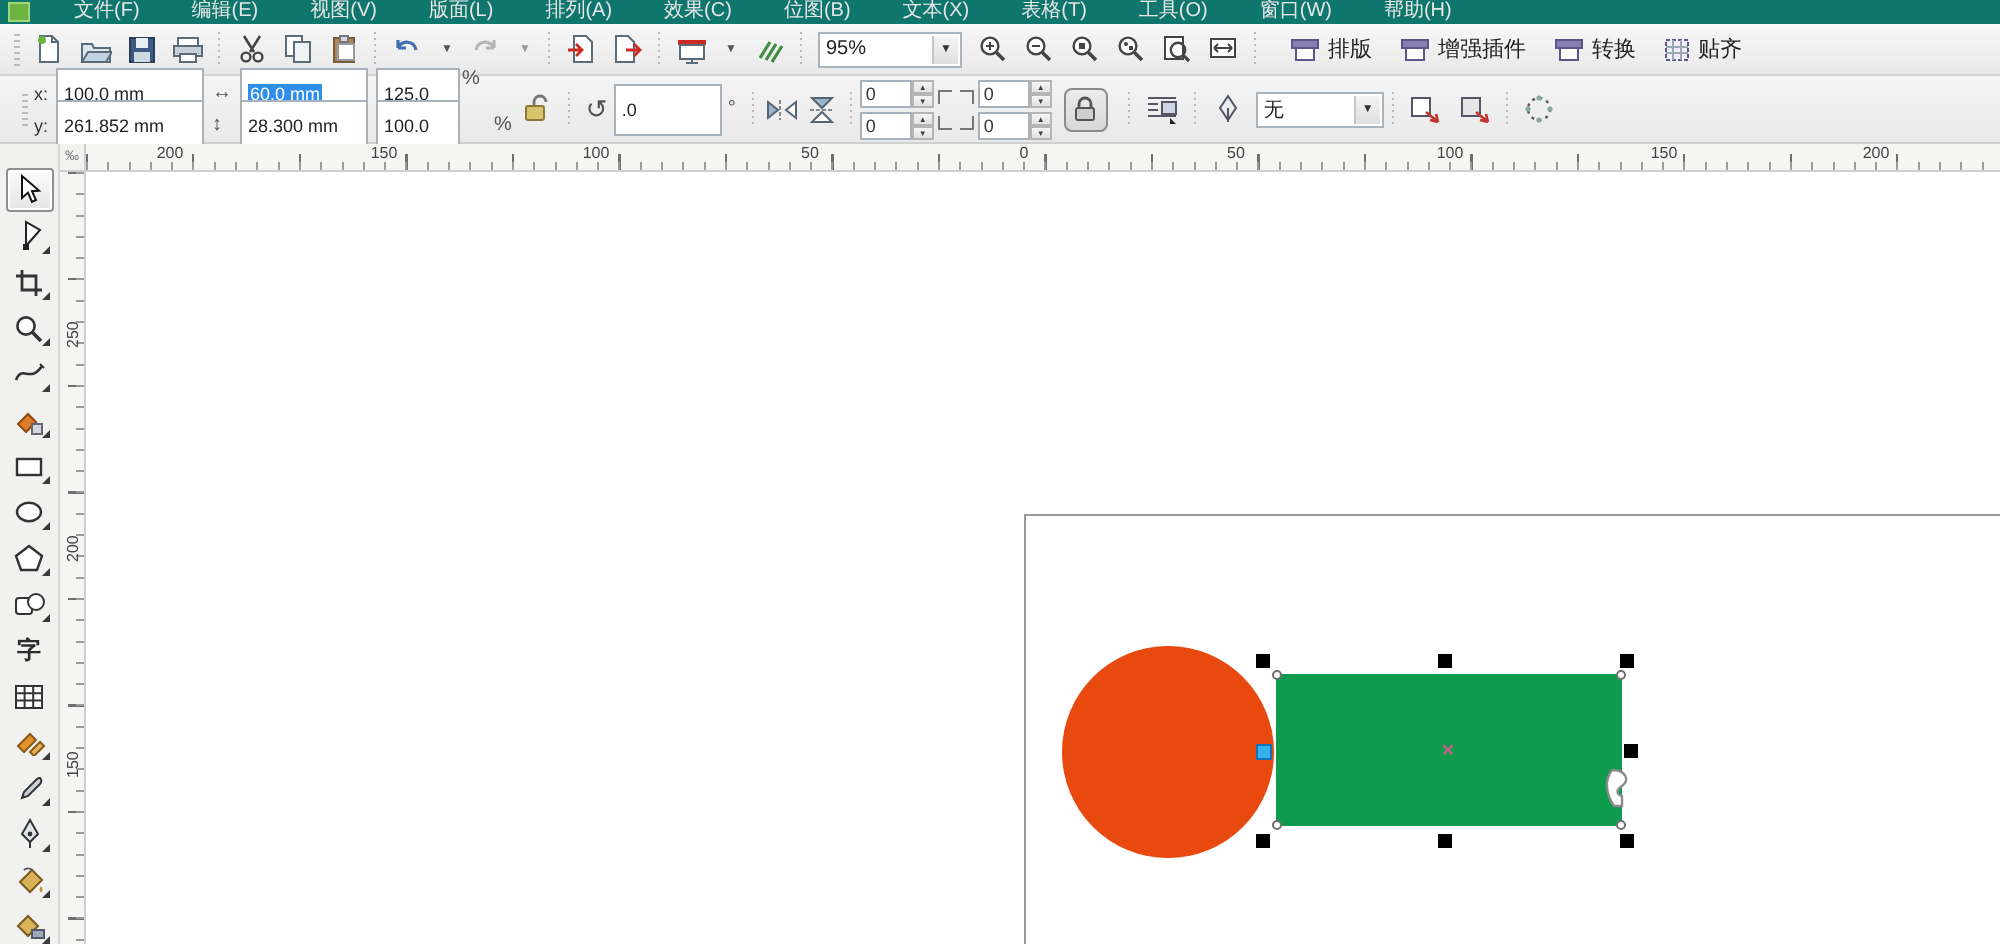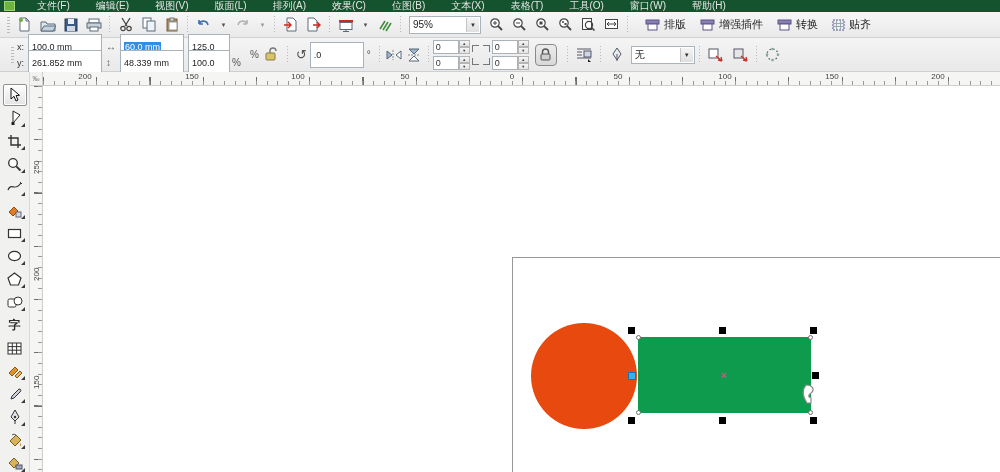--- a/index.html
+++ b/index.html
@@ -2,21 +2,21 @@
 <html><head>
 <meta charset="utf-8">
 <style>
   * { margin:0; padding:0; box-sizing:border-box; }
   html,body { width:1000px; height:472px; overflow:hidden;
     font-family:"Liberation Sans","DejaVu Sans",sans-serif; background:#fff; }
   .app { position:relative; width:1000px; height:472px; }
 
   
   .menubar { position:absolute; left:0; top:0; width:1000px; height:12px;
-    background:#14532d; display:flex; align-items:flex-end; overflow:hidden; }
+    background:#0f766e; display:flex; align-items:flex-end; overflow:hidden; }
   .appicon { width:11px; height:10px; background:#6db33f; border:1px solid #9ed67a;
     margin:0 9px 1px 4px; flex:none; }
   .menubar .mi { color:#e6e6e6; font-size:10px; line-height:12px; padding:0 13px;
     white-space:nowrap; }
 
   
   .toolbar { position:absolute; left:0; top:12px; width:1000px; height:26px;
     background:linear-gradient(#f7f7f7,#e9e9e9); border-bottom:1px solid #d2d2d2;
     display:flex; align-items:center; padding-left:4px; }
   .grip { width:3px; height:16px; margin:0 3px;
@@ -322,35 +322,35 @@
     <div class="grip"></div>
     <div class="pgrid">
       <span class="flab">x:</span>
       <div class="field w72">
           <span>100.0 mm</span>
         </div>
       <span class="icn">↔</span>
       <div class="field w62">
           <span class="hl">60.0 mm</span>
         </div>
-      <div style="display:flex;align-items:flex-end;gap:20px">
+      <div style="display:flex;align-items:flex-start;gap:1px">
         <div class="field w44">
             <span>125.0</span>
           </div>
         <span class="icn">%</span>
       </div>
       <span class="flab">y:</span>
       <div class="field w72">
           <span>261.852 mm</span>
         </div>
       <span class="icn">↕</span>
       <div class="field w62">
-          <span>48.339 mm</span>
+          <span>28.300 mm</span>
         </div>
-      <div style="display:flex;align-items:center;gap:2px">
+      <div style="display:flex;align-items:center;gap:17px">
         <div class="field w44">
             <span>100.0</span>
           </div>
         <span class="icn">%</span>
       </div>
     </div>
     <div class="lockopen">
       <svg width="12" height="14">
           <path d="M3,6 v-2 a3,3 0 0 1 6,0" fill="none" stroke="#777" stroke-width="1.4" transform="translate(2,0)"></path>
           <rect x="1" y="6" width="9" height="7" rx="1" fill="#d9c36a" stroke="#8a7a3a"></rect>

